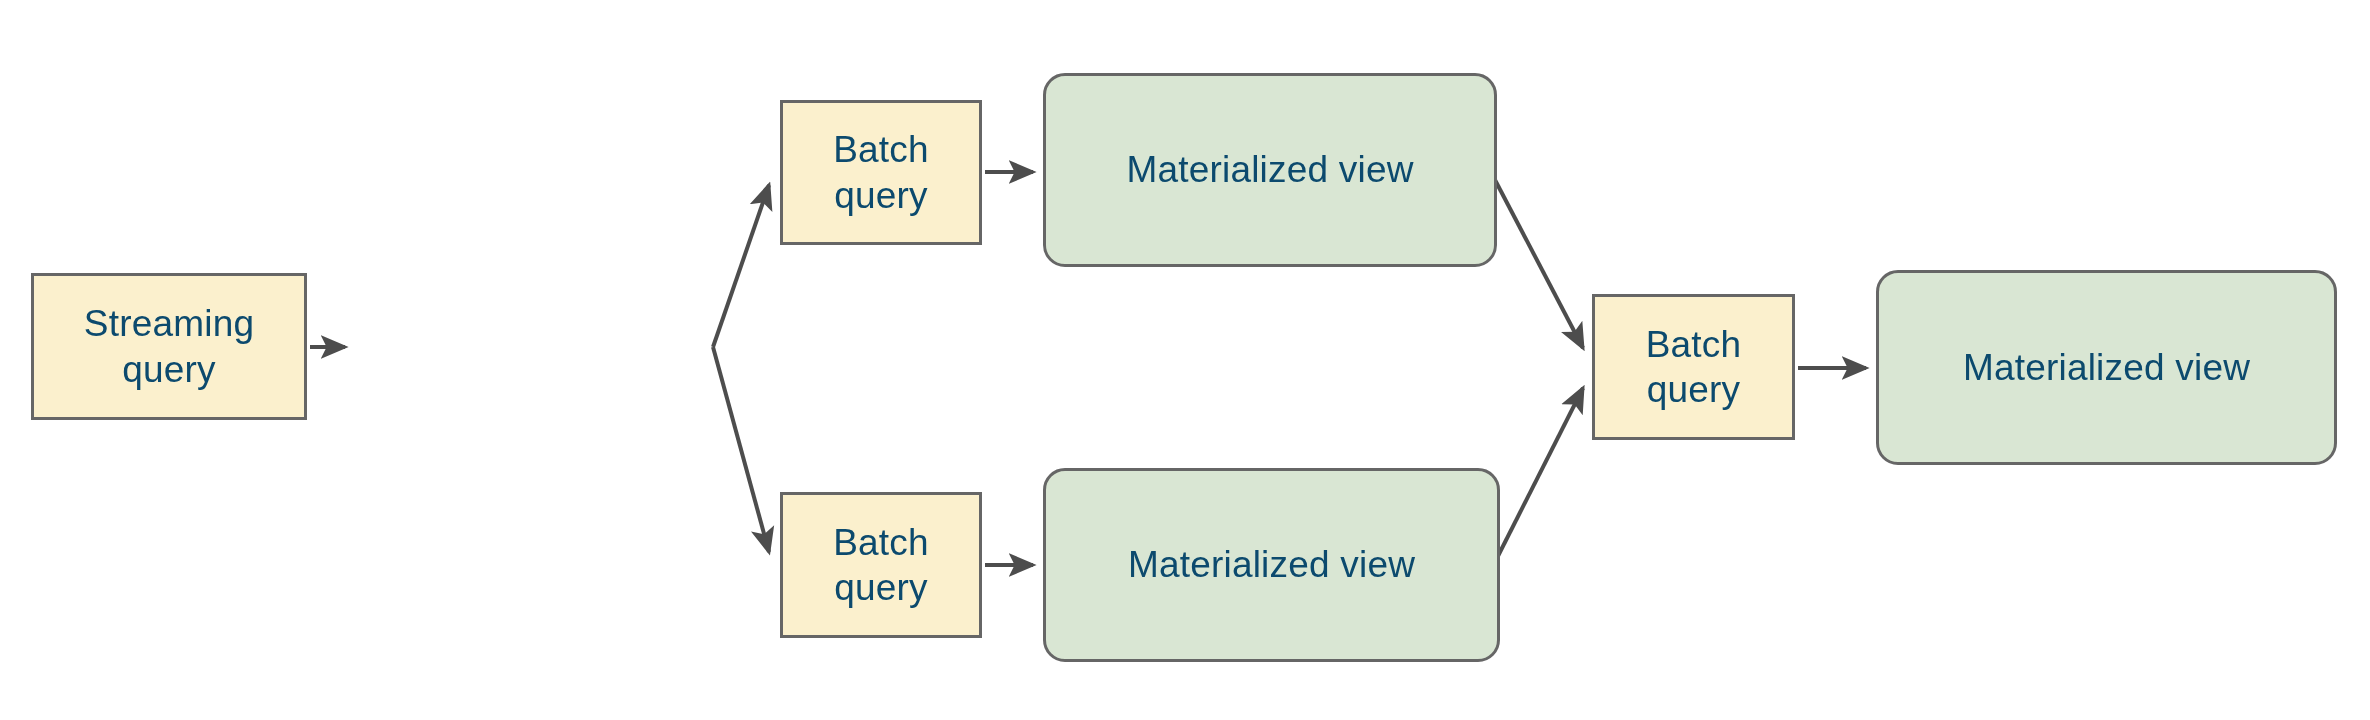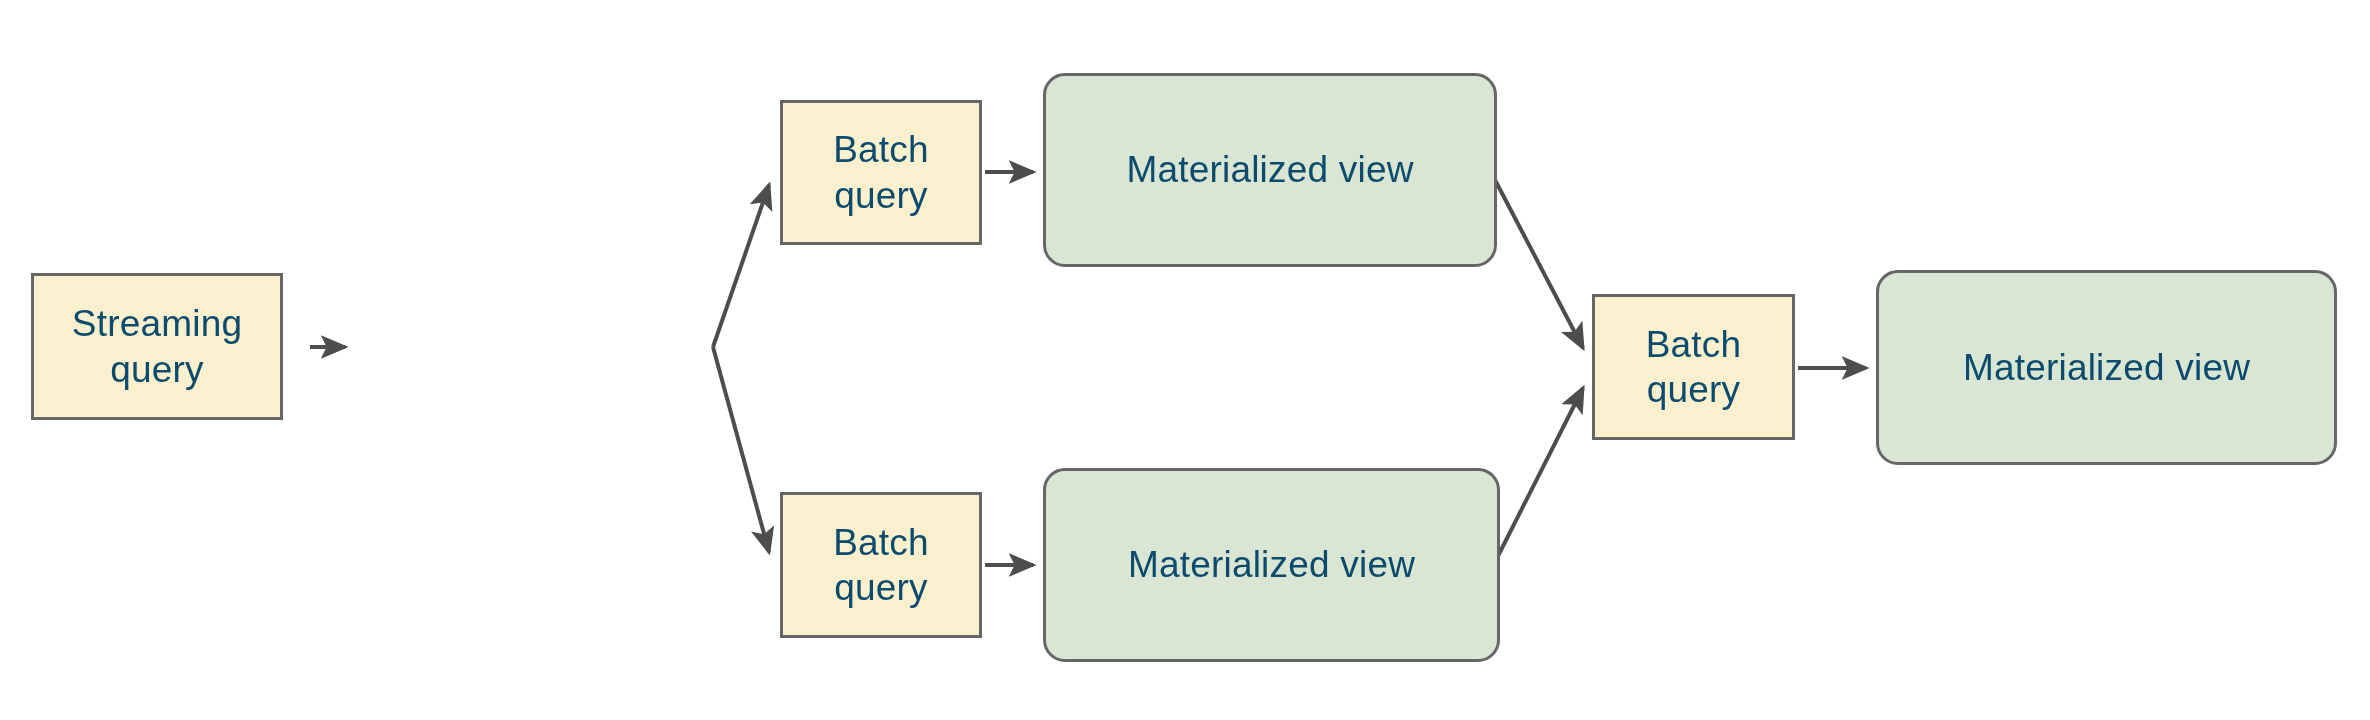--- a/index.html
+++ b/index.html
@@ -48,21 +48,21 @@
     background: #d9e6d3;
     border-radius: 22px;
   }
   .node .label {
     display: block;
     padding: 0 10px;
     white-space: pre-line;
   }
 
   
-  #n-streaming-query { left: 31px;   top: 273px; width: 252px; height: 147px; }
+  #n-streaming-query { left: 31px;   top: 273px; width: 276px; height: 147px; }
   #n-table           { left: 355px;  top: 250px; width: 357px; height: 195px; }
   #n-batch-top       { left: 780px;  top: 100px; width: 202px; height: 145px; }
   #n-mv-top          { left: 1043px; top: 73px;  width: 454px; height: 194px; }
   #n-batch-bottom    { left: 780px;  top: 492px; width: 202px; height: 146px; }
   #n-mv-bottom       { left: 1043px; top: 468px; width: 457px; height: 194px; }
   #n-batch-middle    { left: 1592px; top: 294px; width: 203px; height: 146px; }
   #n-mv-right        { left: 1876px; top: 270px; width: 461px; height: 195px; }
 </style>
 </head>
 <body>

